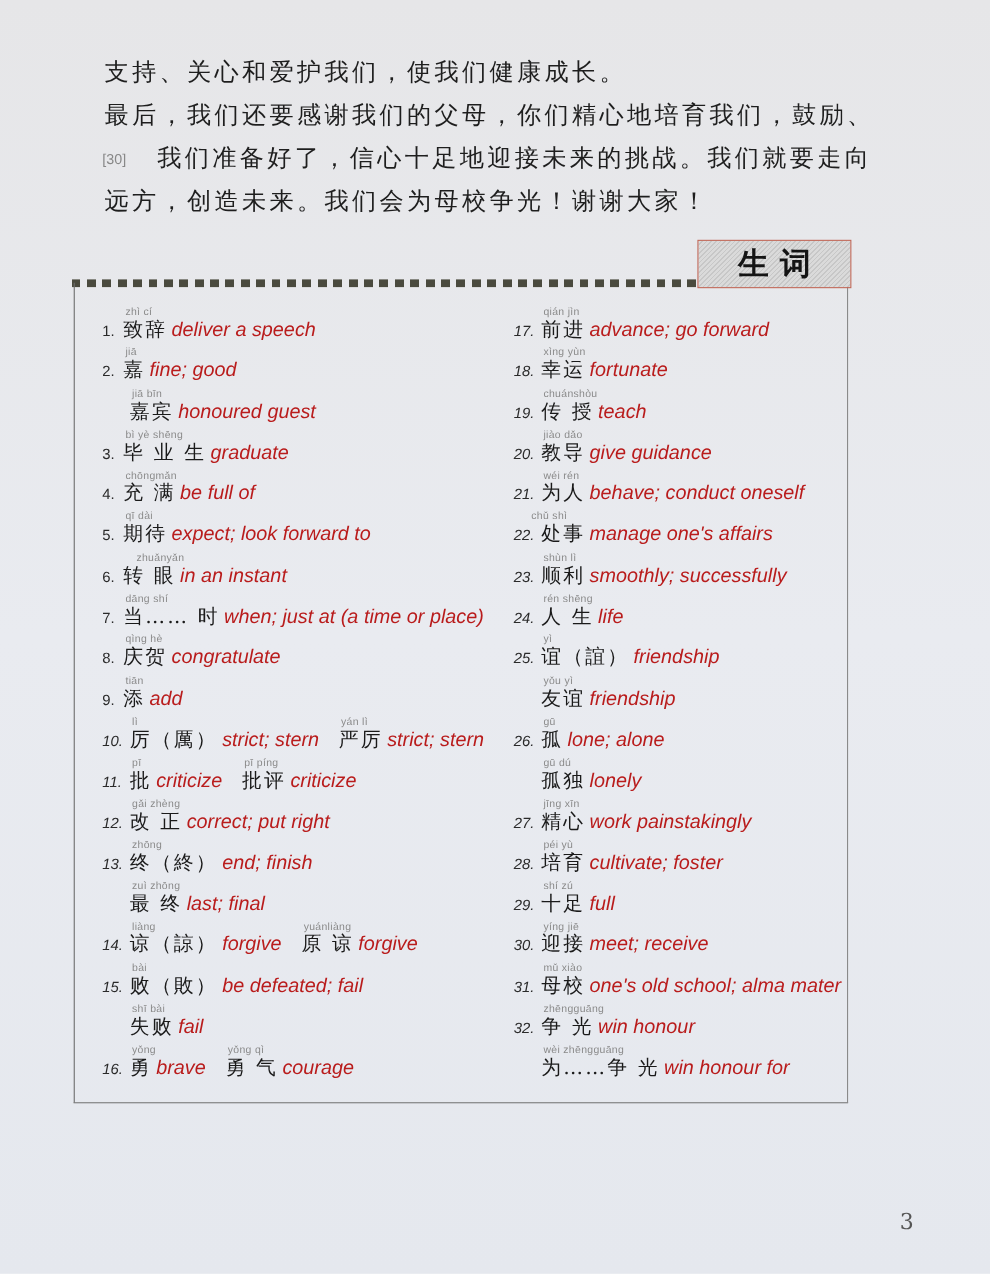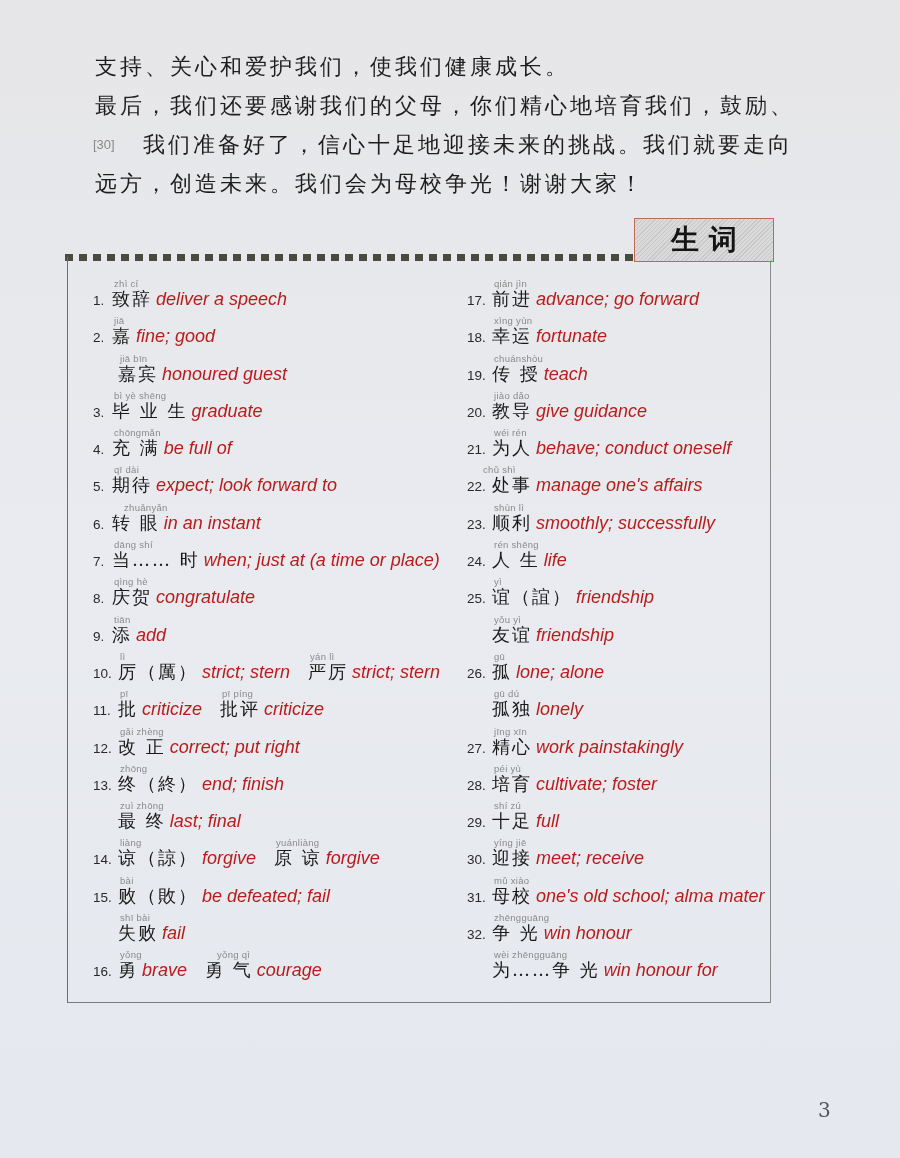--- a/index.html
+++ b/index.html
@@ -104,21 +104,21 @@
     display: flex;
     align-items: baseline;
   }
   .num {
     font-family: "Liberation Sans", sans-serif;
     font-size: 13.5px;
     color: #2a2a2a;
     width: 19px;
     display: inline-block;
   }
-  .num.w2 { width: 25px; }
+  .num.w2 { width: 25px; font-style: italic; }
   .hz {
     font-family: "DejaVu Serif", serif;
     font-size: 18px;
     color: #1a1a1a;
     letter-spacing: 2px;
     margin-right: 4px;
   }
   .en {
     font-family: "Liberation Sans", sans-serif;
     font-size: 18px;
@@ -314,21 +314,21 @@
         <span class="en">fail</span>
       </div>
     </div>
     <div class="entry">
       <span class="py" style="left:27px">yǒng</span>
       <div class="row">
         <span class="num w2">16.</span>
         <span class="hz">勇</span>
         <span class="en">brave</span>
         <span class="gap"></span>
-        <span style="position:relative"><span class="py" style="left:12px;top:-9px">yǒng  qì</span><span class="hz">勇 气</span></span>
+        <span style="position:relative"><span class="py" style="left:2px;top:-9px">yǒng  qì</span><span class="hz">勇 气</span></span>
         <span class="en">courage</span>
       </div>
     </div>
   </div>
 <div class="col right" id="col-right">
     <div class="entry">
       <span class="py" style="left:27px">qián  jìn</span>
       <div class="row">
         <span class="num w2">17.</span>
         <span class="hz">前进</span>

